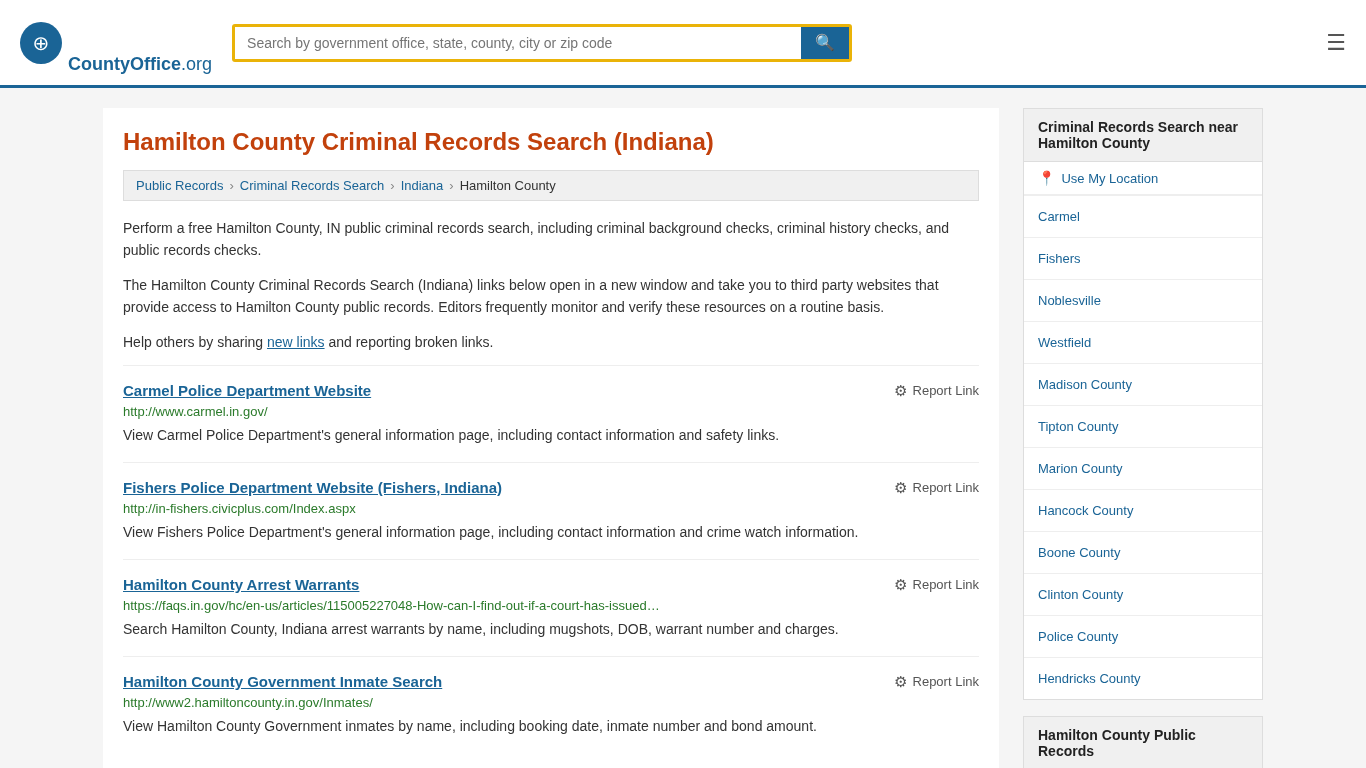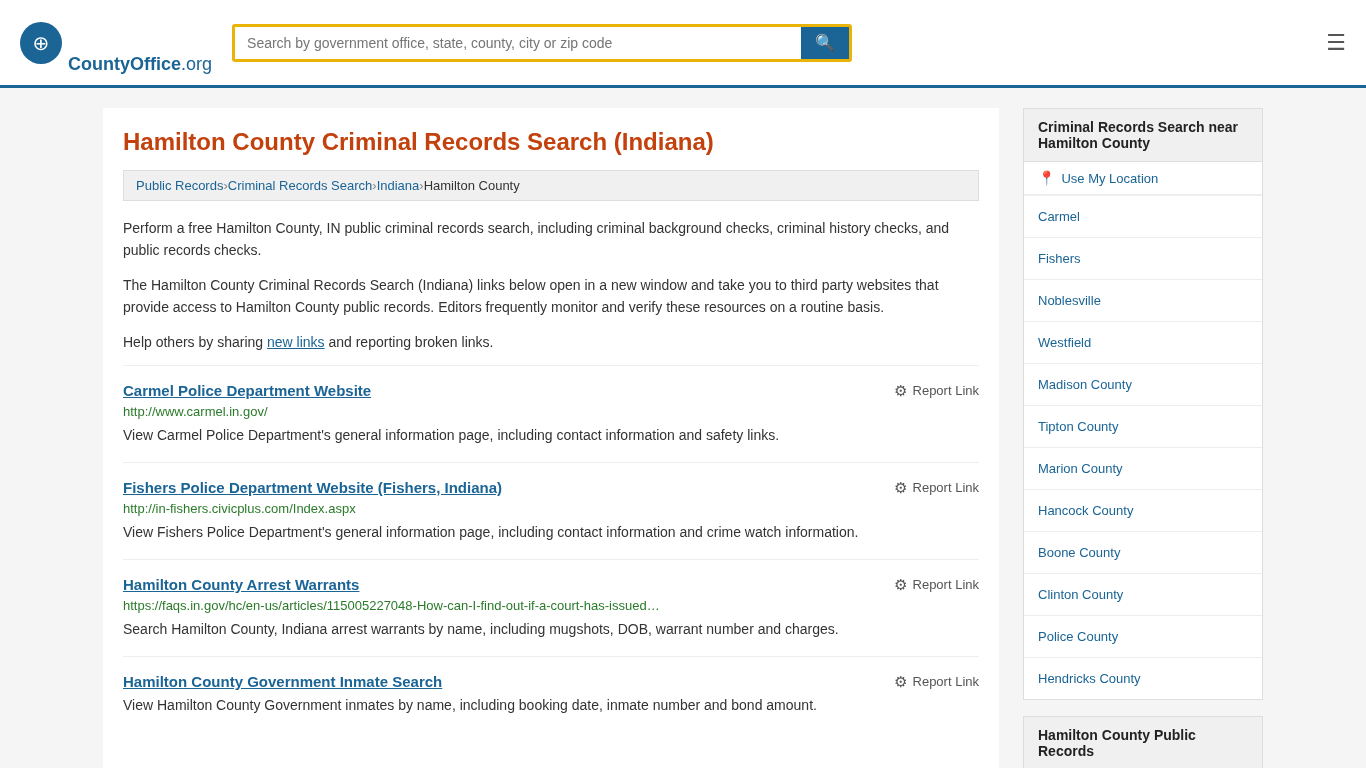--- a/index.html
+++ b/index.html
@@ -93,20 +93,21 @@
 
     
     .breadcrumb {
       background: #f0f0f0;
       border: 1px solid #ddd;
       padding: 7px 12px;
       font-size: 13px;
       margin-bottom: 16px;
       display: flex;
       align-items: center;
+      gap: 6px;
       flex-wrap: wrap;
     }
     .breadcrumb a { color: #1a6496; text-decoration: none; }
     .breadcrumb .sep { color: #888; }
 
     
     .description { font-size: 14px; color: #333; line-height: 1.6; margin-bottom: 12px; }
 
     
     .result-item {
@@ -271,20 +272,21 @@
       </div>
 
       <div class="result-item">
         <div class="result-header">
           <span class="result-title">Hamilton County Government Inmate Search</span>
           <div class="report-link">
             <span class="report-icon">⚙</span>
             <span>Report Link</span>
           </div>
         </div>
+        <div class="result-url">http://www2.hamiltoncounty.in.gov/Inmates/</div>
         <div class="result-desc">View Hamilton County Government inmates by name, including booking date, inmate number and bond amount.</div>
       </div>
 
     </div>
   </div>
 
   <aside class="sidebar">
 
     <div class="sidebar-section">
       <div class="sidebar-section-title">Criminal Records Search near Hamilton County</div>

